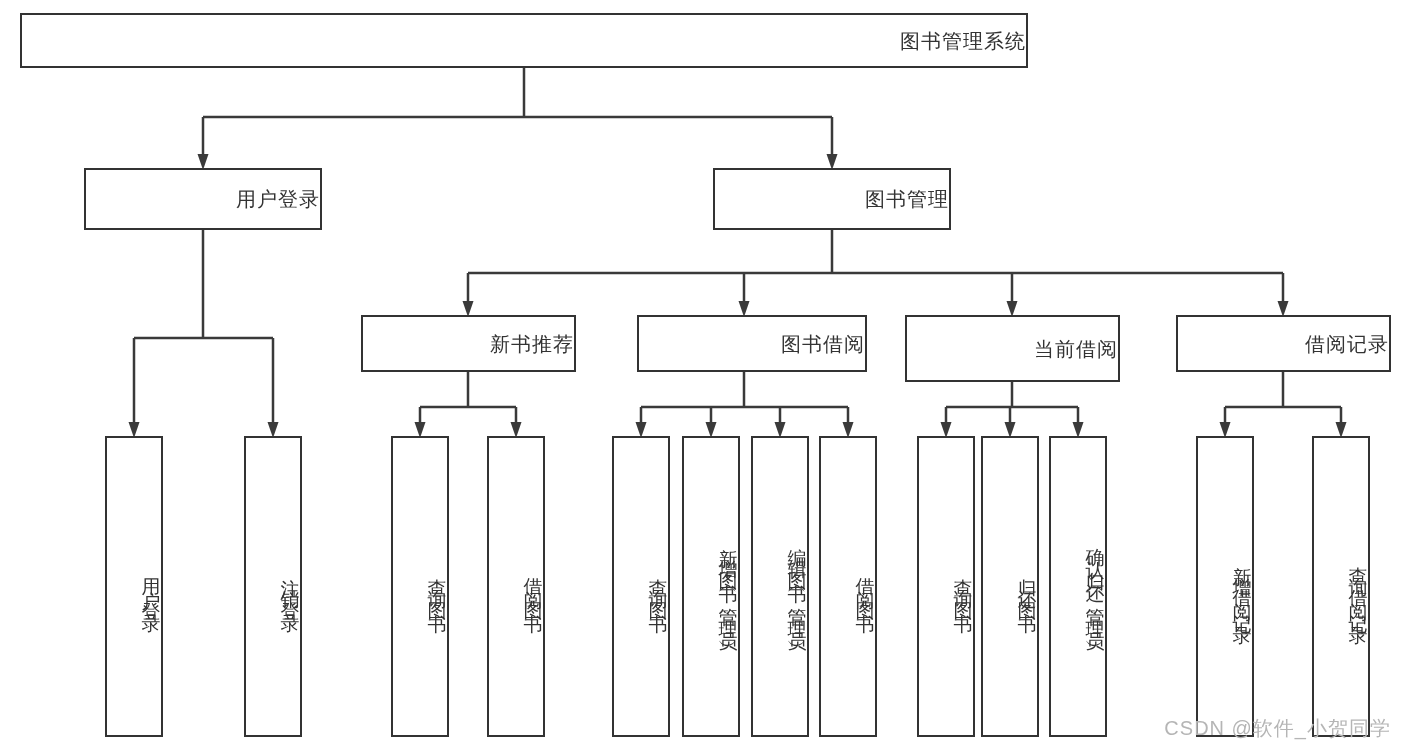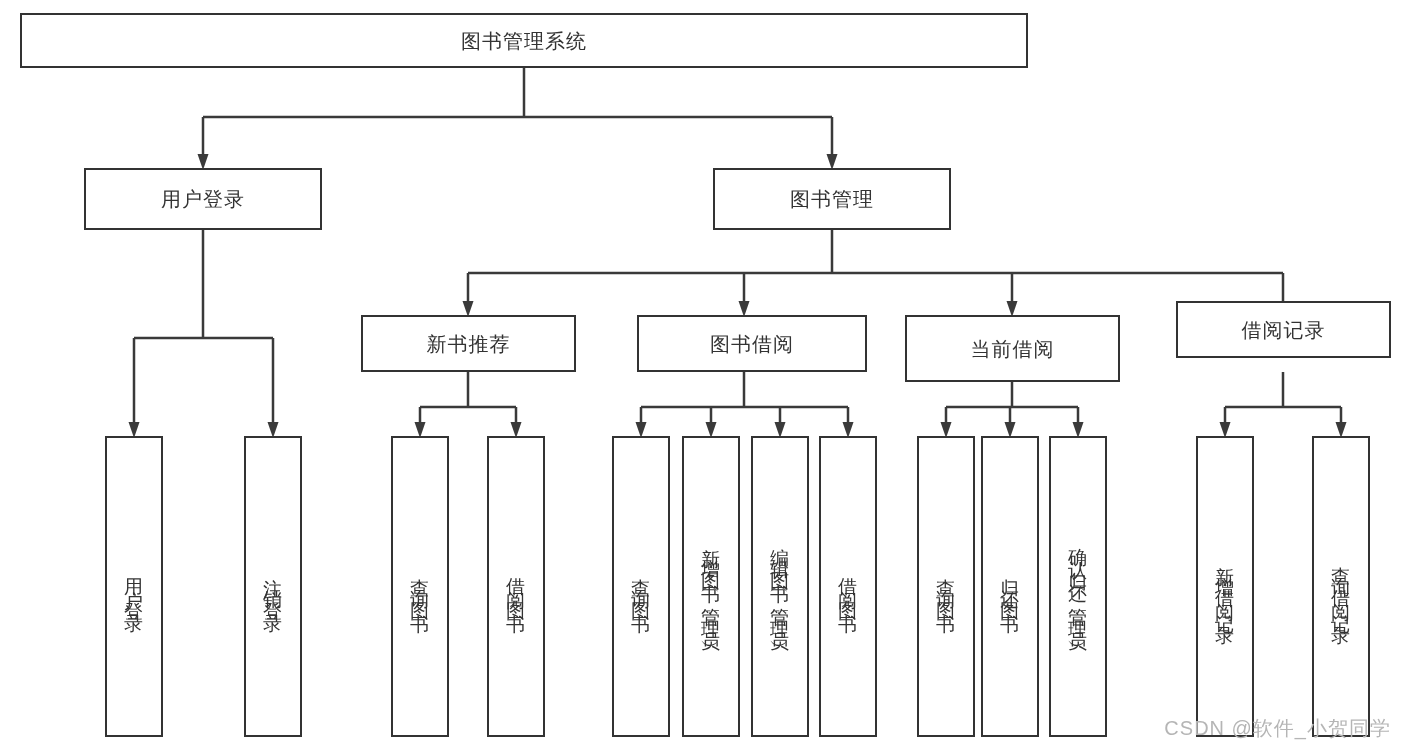--- a/index.html
+++ b/index.html
@@ -22,21 +22,21 @@
     overflow:hidden;
   }
   #wires{position:absolute;left:0;top:0;width:1405px;height:747px;}
   #wires .wire{stroke:var(--color-line);stroke-width:2.5;fill:none;}
   #wires .arrowhead{fill:var(--color-line);stroke:none;}
 
   .node{
     position:absolute;
     border:2.5px solid var(--color-border);
     background:var(--color-background);
-    display:flex;align-items:center;justify-content:center;
+    display:flex;align-items:center;justify-content:flex-end;
     color:var(--color-text);
   }
   .hbox{font-size:20px;letter-spacing:1px;line-height:1;}
   .root{font-size:20px;}
   .vbox{display:grid;place-items:center;}
   .vbox .vlabel{
     writing-mode:vertical-rl;
     text-orientation:mixed;
     font-size:19px;
     line-height:1;
@@ -51,21 +51,21 @@
     color:var(--color-watermark);
   }
 
   
   #n-root            {left:20px;  top:13px;  width:1008px; height:55px;}
   #n-user-login      {left:84px;  top:168px; width:238px;  height:62px;}
   #n-book-mgmt       {left:713px; top:168px; width:238px;  height:62px;}
   #n-new-book        {left:361px; top:315px; width:215px;  height:57px;}
   #n-book-borrow     {left:637px; top:315px; width:230px;  height:57px;}
   #n-current-borrow  {left:905px; top:315px; width:215px;  height:67px;}
-  #n-borrow-records  {left:1176px;top:301px; width:215px;  height:57px;}
+  #n-borrow-records  {left:1176px;top:315px; width:215px;  height:57px;}
 
   .leaf{top:436px;width:58px;height:301px;}
   #l-user-login      {left:105px;}
   #l-logout          {left:244px;}
   #l-query-books-1   {left:391px;}
   #l-borrow-books-1  {left:487px;}
   #l-query-books-2   {left:612px;}
   #l-add-book        {left:682px;}
   #l-edit-book       {left:751px;}
   #l-borrow-books-2  {left:819px;}

